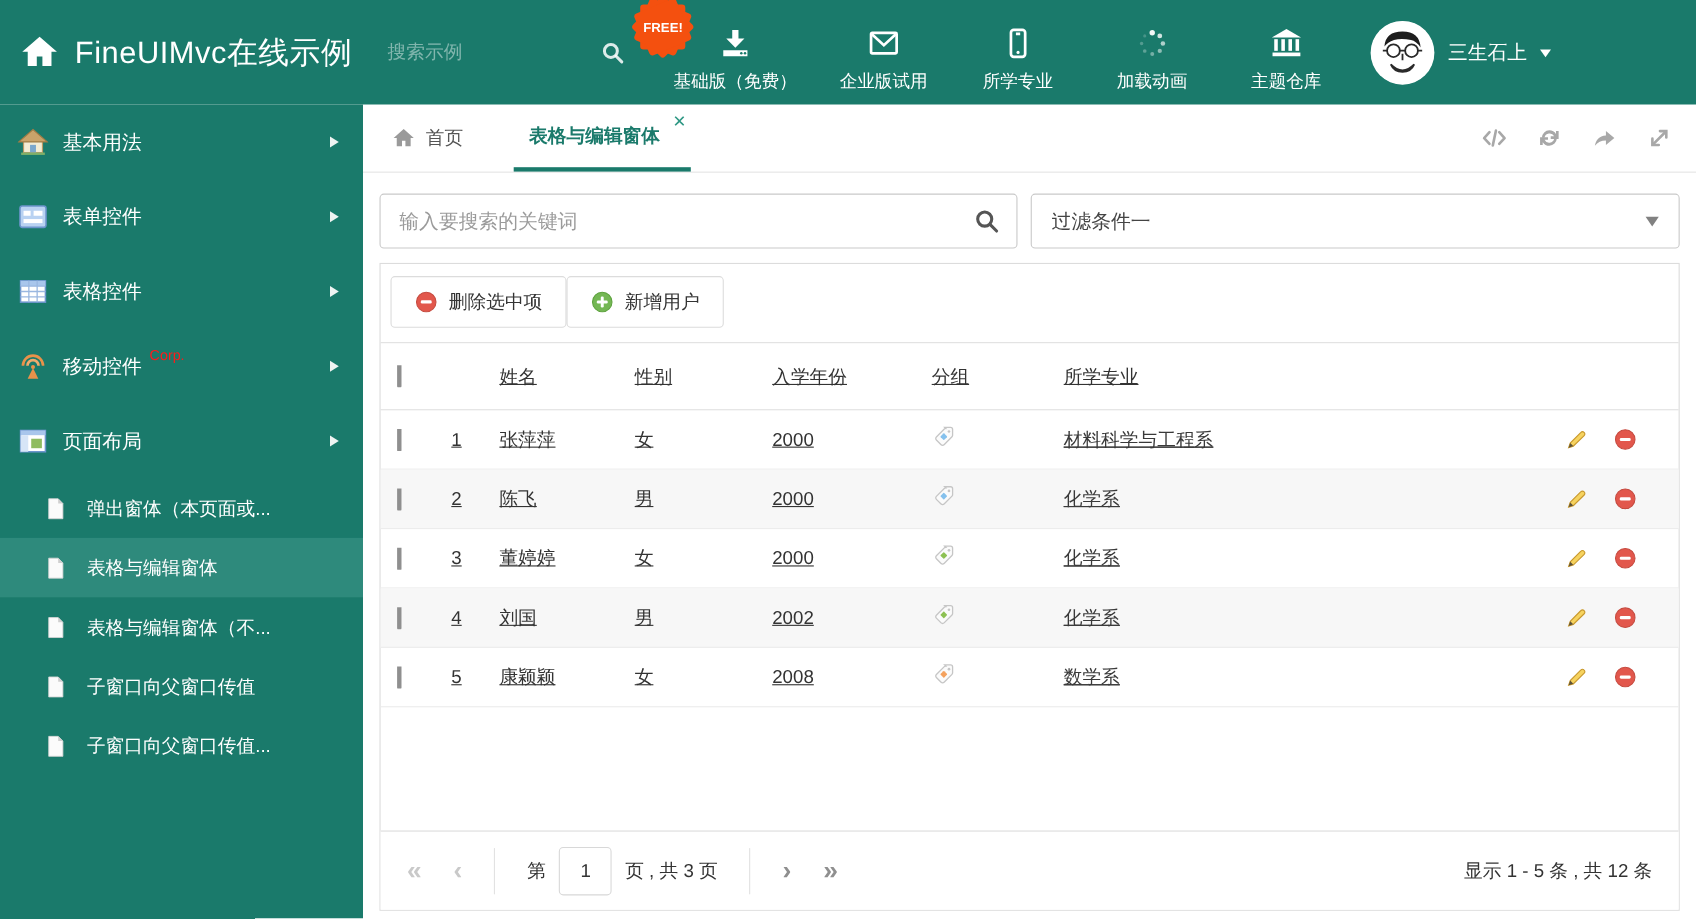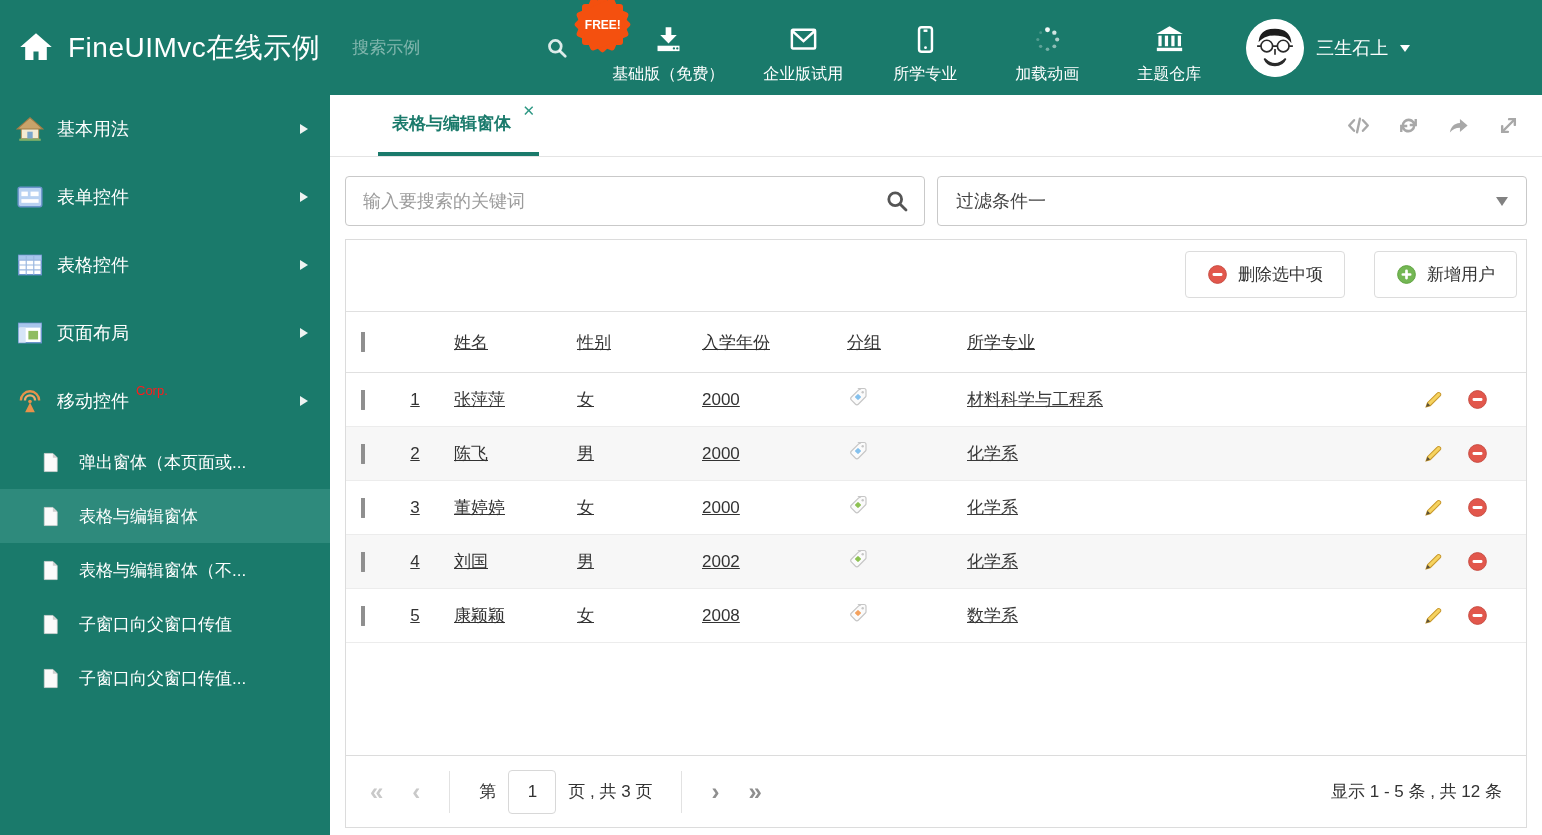--- a/index.html
+++ b/index.html
@@ -76,21 +76,21 @@
   .search-box{width:580px;height:50px;border:1px solid #c9c9c9;border-radius:4px;display:flex;align-items:center;padding:0 15px;background:#fff;}
   .search-box input{flex:1;border:0;outline:0;font-size:18px;color:#333;font-family:inherit;min-width:0;}
   .search-box input::placeholder{color:#9b9b9b;}
   .search-box .ic{color:#555;cursor:pointer;}
   .search-box .ic svg{width:24px;height:24px;}
   .select-box{flex:1;height:50px;border:1px solid #c9c9c9;border-radius:4px;display:flex;align-items:center;
     padding:0 18px;font-size:18px;color:#444;cursor:pointer;background:#fff;}
   .select-caret{margin-left:auto;width:0;height:0;border-top:9px solid #818181;border-left:6.5px solid transparent;border-right:6.5px solid transparent;}
 
   .panel{position:absolute;left:15px;right:15px;top:144px;bottom:7px;border:1px solid var(--border);background:#fff;}
-  .toolbar{display:flex;justify-content:flex-end;padding:11px 9px 13px;gap:29px;}
+  .toolbar{display:flex;justify-content:flex-start;padding:11px 9px 13px;}
   .btn{display:flex;align-items:center;gap:10px;height:47px;padding:0 21px;border:1px solid var(--border);
     border-radius:4px;background:#fff;font-size:17px;color:#333;cursor:pointer;font-family:inherit;}
   .btn .ic svg{width:21px;height:21px;}
 
   .thead,.trow{display:grid;grid-template-columns:48px 42px 123px 125px 145px 120px 1fr 150px;align-items:center;text-decoration:underline;}
   .thead{height:62px;border-top:1px solid #e0e0e0;border-bottom:1px solid #e0e0e0;font-size:17px;color:#333;}
   .trow{height:54px;border-bottom:1px solid #ececec;font-size:17px;}
   .trow.alt{background:#f7f7f7;}
   .thead>div,.trow>div{padding-left:18px;overflow:hidden;white-space:nowrap;}
   .cell-cb{padding-left:15px !important;}
@@ -253,42 +253,42 @@
           <rect x="2.5" y="4" width="21" height="4.5" fill="#a9c6ec"></rect>
           <path d="M2.5 8.5h21M2.5 13h21M2.5 17.5h21M9.5 4v18M16.5 4v18" stroke="#9ab7e0" stroke-width="1.1"></path>
         </svg>
       </span>
       <span class="side-label">表格控件</span>
       <span class="tri-r"></span>
     </div>
     <div class="side-item">
       <span class="ic">
         <svg viewBox="0 0 26 26">
+          <path d="M4.5 12.5a8.5 8.5 0 0 1 17 0" fill="none" stroke="#e8924a" stroke-width="2.2"></path>
+          <path d="M8.3 12.5a4.7 4.7 0 0 1 9.4 0" fill="none" stroke="#f0aa6c" stroke-width="2.2"></path>
+          <circle cx="13" cy="13.5" r="1.7" fill="#e8924a"></circle>
+          <path d="M13 14.5 8.5 23.5h9z" fill="#e8924a"></path>
+        </svg>
+      </span>
+      <span class="side-label">移动控件</span>
+      <span class="corp-badge">Corp.</span>
+      <span class="tri-r"></span>
+    </div>
+    <div class="side-item">
+      <span class="ic">
+        <svg viewBox="0 0 26 26">
           <rect x="2.5" y="4" width="21" height="18" fill="#fff" stroke="#6c94cc" stroke-width="1.3"></rect>
           <rect x="2.5" y="4" width="21" height="4" fill="#a9c6ec"></rect>
           <rect x="2.5" y="8" width="6.5" height="14" fill="#d7e5f7"></rect>
           <rect x="11.5" y="11" width="9" height="8" fill="#8fbc60"></rect>
         </svg>
       </span>
       <span class="side-label">页面布局</span>
       <span class="tri-r"></span>
     </div>
-    <div class="side-item">
-      <span class="ic">
-        <svg viewBox="0 0 26 26">
-          <path d="M4.5 12.5a8.5 8.5 0 0 1 17 0" fill="none" stroke="#e8924a" stroke-width="2.2"></path>
-          <path d="M8.3 12.5a4.7 4.7 0 0 1 9.4 0" fill="none" stroke="#f0aa6c" stroke-width="2.2"></path>
-          <circle cx="13" cy="13.5" r="1.7" fill="#e8924a"></circle>
-          <path d="M13 14.5 8.5 23.5h9z" fill="#e8924a"></path>
-        </svg>
-      </span>
-      <span class="side-label">移动控件</span>
-      <span class="corp-badge">Corp.</span>
-      <span class="tri-r"></span>
-    </div>
     <div class="side-sub">
       <span class="ic">
         <svg viewBox="0 0 22 22">
           <path d="M4.5 1.5h9L18 6v14.5H4.5z" fill="#fbfbfb" stroke="#d5d5d5" stroke-width="0.8"></path>
           <path d="M13.5 1.5 18 6h-4.5z" fill="#cfcfcf"></path>
         </svg>
       </span>
       <span class="side-sub-label">弹出窗体（本页面或...</span>
     </div>
     <div class="side-sub selected">
@@ -324,20 +324,28 @@
           <path d="M4.5 1.5h9L18 6v14.5H4.5z" fill="#fbfbfb" stroke="#d5d5d5" stroke-width="0.8"></path>
           <path d="M13.5 1.5 18 6h-4.5z" fill="#cfcfcf"></path>
         </svg>
       </span>
       <span class="side-sub-label">子窗口向父窗口传值...</span>
     </div>
   </aside>
 
 <main class="main">
   <div class="tabbar">
+    <div class="tab tab-home">
+      <span class="ic">
+        <svg viewBox="0 0 24 24">
+            <path d="M12 2.6 22 11.3h-3.1v8.3h-5.2v-5.4h-3.4v5.4H5.1v-8.3H2z" fill="#9a9a9a"></path>
+          </svg>
+      </span>
+      <span>首页</span>
+    </div>
     <div class="tab active">
       <span>表格与编辑窗体</span>
       <span class="tab-close">✕</span>
     </div>
     <div class="tab-tools" id="tab-tools">
         <span class="tool ic">
           <svg viewBox="0 0 26 24" fill="none" stroke="#a8a8a8" stroke-width="2.7" stroke-linecap="round" stroke-linejoin="round">
             <path d="M8 6 2.5 12 8 18"></path>
             <path d="M18 6 23.5 12 18 18"></path>
             <path d="M14.6 4.4 11.4 19.6"></path>

